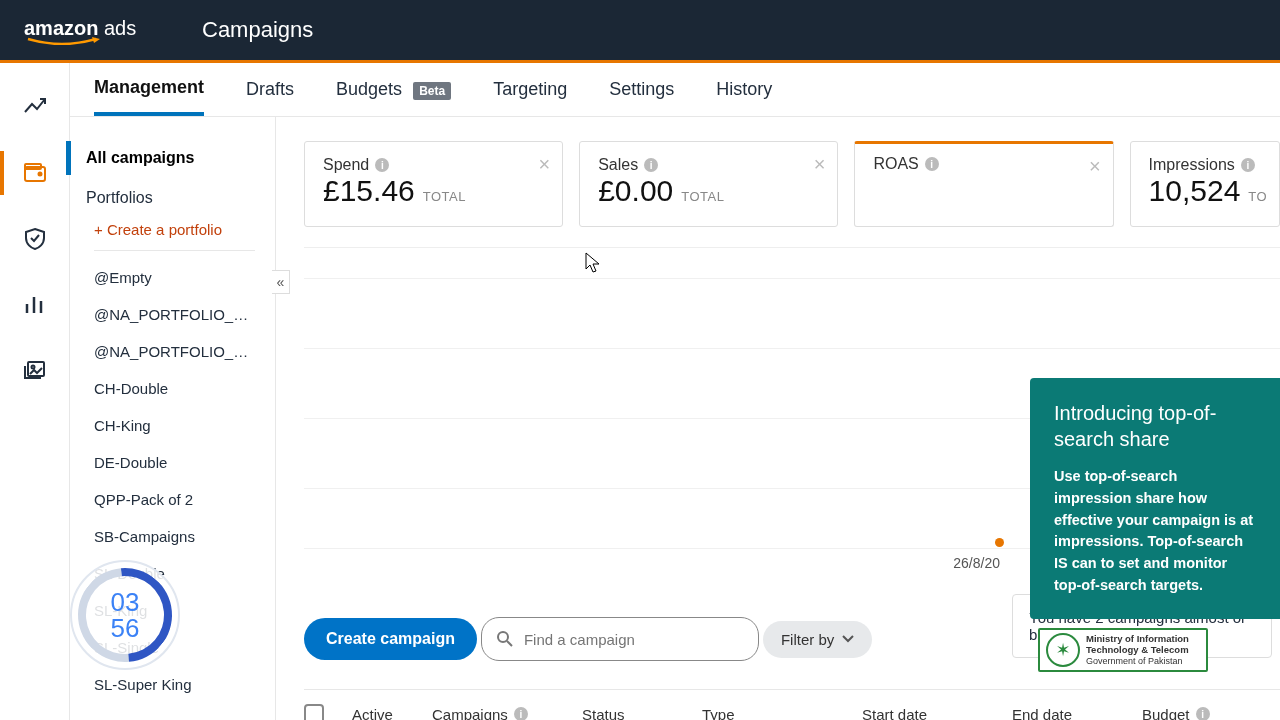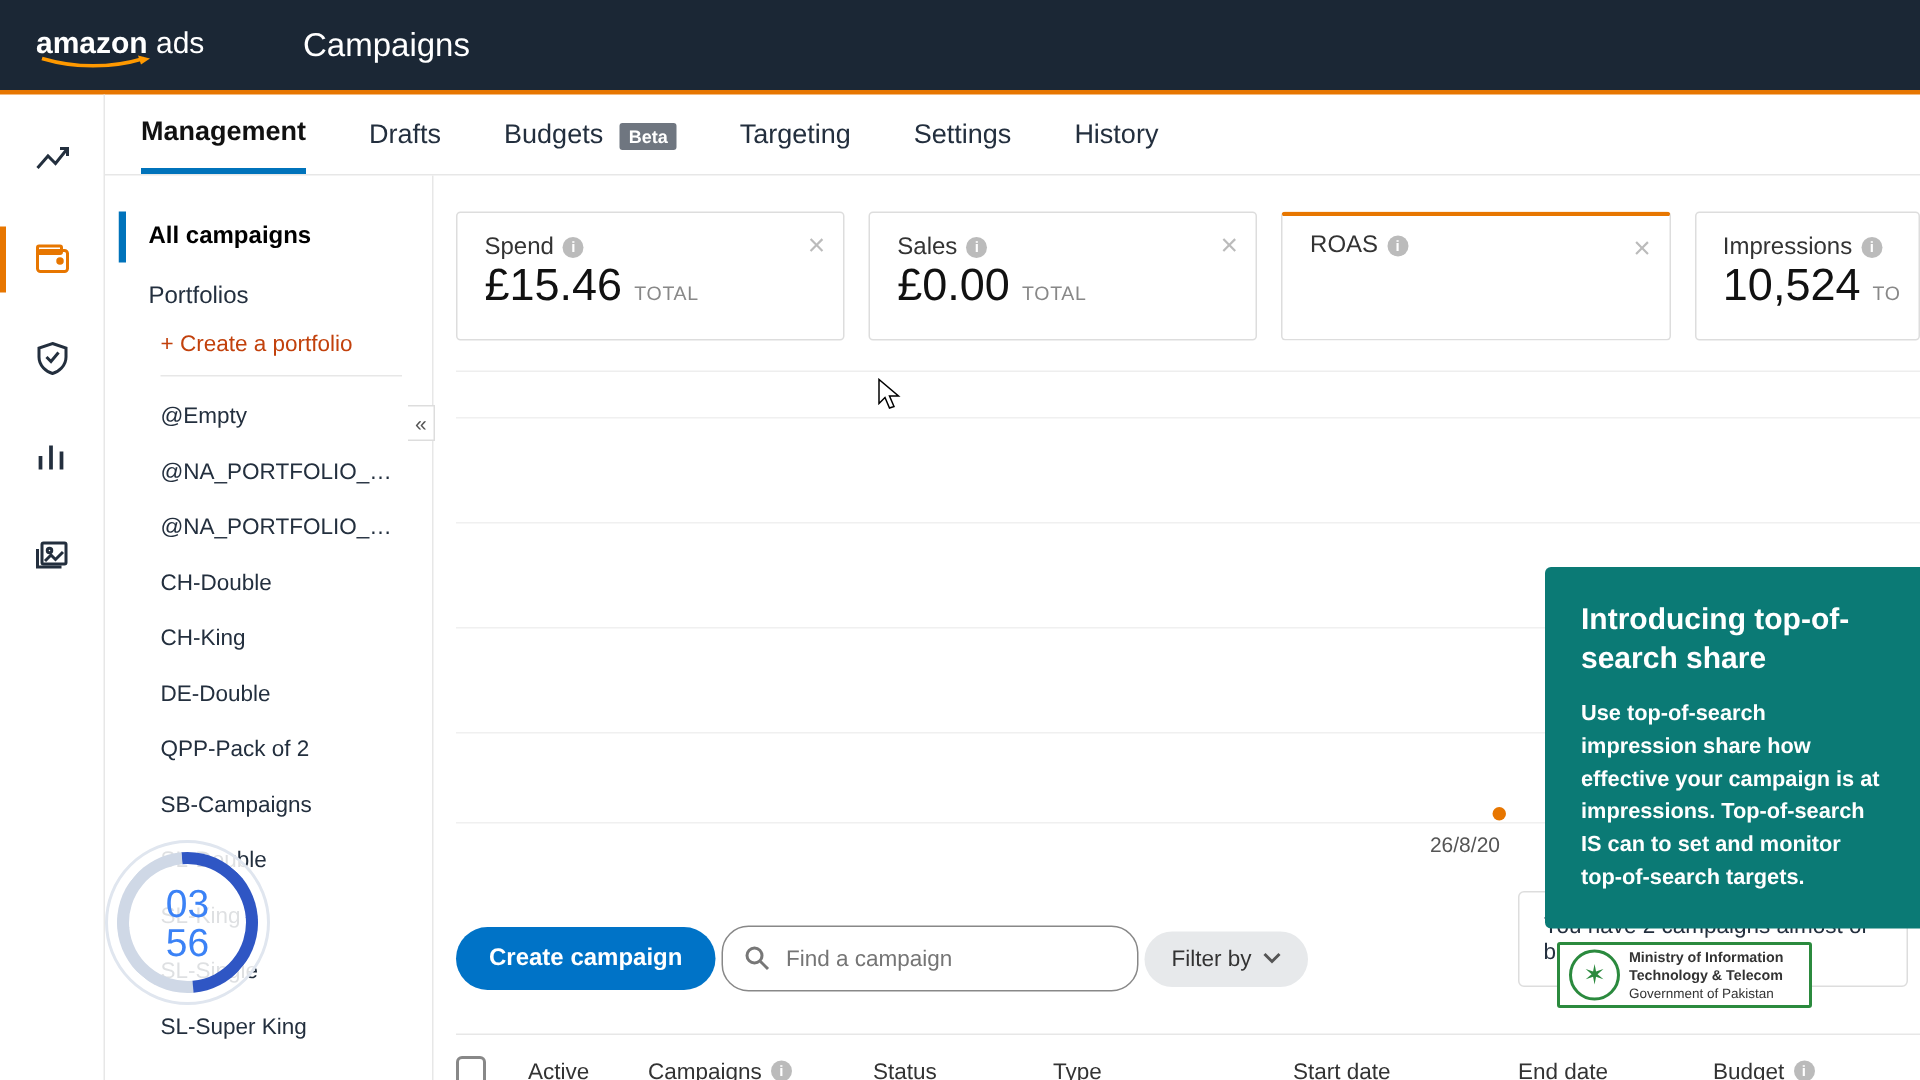--- a/index.html
+++ b/index.html
@@ -17,21 +17,21 @@
 .rail-item.active::before { content: ""; position: absolute; left: -21px; top: -8px; width: 4px; height: 44px; background: #e77600; }
 .rail-item.active svg { stroke: #e77600; color: #e77600; }
 
 
 .tabs { position: absolute; left: 70px; top: 63px; right: 0; height: 54px; border-bottom: 1px solid #e7e7e7; display: flex; align-items: center; padding-left: 24px; gap: 42px; font-size: 18px; color: #232f3e; }
 .tab { cursor: pointer; padding: 14px 0; }
 .tab.active { font-weight: 700; border-bottom: 4px solid #0073bb; color: #111; }
 .beta { background: #6f7680; color: #fff; font-size: 12px; padding: 2px 6px; border-radius: 2px; margin-left: 6px; font-weight: 700; }
 
 
-.sidebar { position: absolute; left: 79px; top: 117px; width: 210px; height: calc(100% - 117px); border-right: 1px solid #e7e7e7; padding-top: 20px; overflow: hidden; }
+.sidebar { position: absolute; left: 66px; top: 117px; width: 210px; height: calc(100% - 117px); border-right: 1px solid #e7e7e7; padding-top: 20px; overflow: hidden; }
 .sidebar-heading { font-weight: 700; font-size: 16px; padding: 12px 20px; position: relative; }
 .sidebar-heading::before { content: ""; position: absolute; left: 0; top: 4px; bottom: 4px; width: 5px; background: #0073bb; }
 .portfolios-label { font-size: 16px; color: #232f3e; padding: 10px 20px 6px; }
 .create-link { color: #c2410c; font-size: 15px; padding: 8px 20px 12px 28px; display: block; }
 .divider-short { height: 1px; background: #e7e7e7; margin: 0 20px 8px 28px; }
 .sidebar-item { padding: 10px 20px 10px 28px; font-size: 15px; color: #232f3e; white-space: nowrap; overflow: hidden; text-overflow: ellipsis; }
 
 
 .collapse-handle { position: absolute; left: 272px; top: 270px; width: 18px; height: 24px; border: 1px solid #ddd; border-left: none; background: #fff; display: flex; align-items: center; justify-content: center; font-size: 14px; color: #555; z-index: 5; }
 
@@ -60,21 +60,21 @@
 .filter-btn { background: #e7e9eb; border: none; padding: 10px 18px; border-radius: 22px; font-size: 15px; display: flex; align-items: center; gap: 8px; color: #333; }
 
 
 .tablehead { display: flex; align-items: center; margin-top: 28px; font-size: 15px; color: #333; border-top: 1px solid #e7e7e7; padding-top: 14px; gap: 0; }
 .th { padding-right: 40px; display: flex; align-items: center; gap: 6px; }
 .th .info-dot { background: #bbb; }
 .checkbox { width: 20px; height: 20px; border: 2px solid #888; border-radius: 4px; margin-right: 28px; }
 
 
 .teal-tip { position: absolute; right: -2px; top: 378px; width: 252px; background: #0b7a75; color: #fff; padding: 22px 24px; border-radius: 4px 0 0 4px; z-index: 10; }
-.teal-tip h3 { font-size: 20px; font-weight: 700; margin-bottom: 14px; line-height: 1.3; }
+.teal-tip h3 { font-size: 20px; font-weight: 400; margin-bottom: 14px; line-height: 1.3; }
 .teal-tip p { font-size: 14.5px; line-height: 1.5; font-weight: 600; }
 
 
 .notice { position: absolute; right: 8px; top: 594px; width: 260px; background: #fff; border: 1px solid #ddd; border-radius: 4px; padding: 14px 16px; font-size: 15px; color: #232f3e; z-index: 8; }
 .notice a { color: #0073bb; }
 
 
 .badge { position: absolute; right: 72px; top: 628px; width: 170px; height: 44px; background: #fff; border: 2px solid #2b8a3e; border-radius: 2px; z-index: 20; display: flex; align-items: center; padding: 2px 6px; gap: 6px; }
 .badge .seal { width: 34px; height: 34px; border: 2px solid #2b8a3e; border-radius: 50%; display: flex; align-items: center; justify-content: center; color: #2b8a3e; font-size: 18px; }
 .badge .btxt { font-size: 9px; line-height: 1.15; color: #333; }

